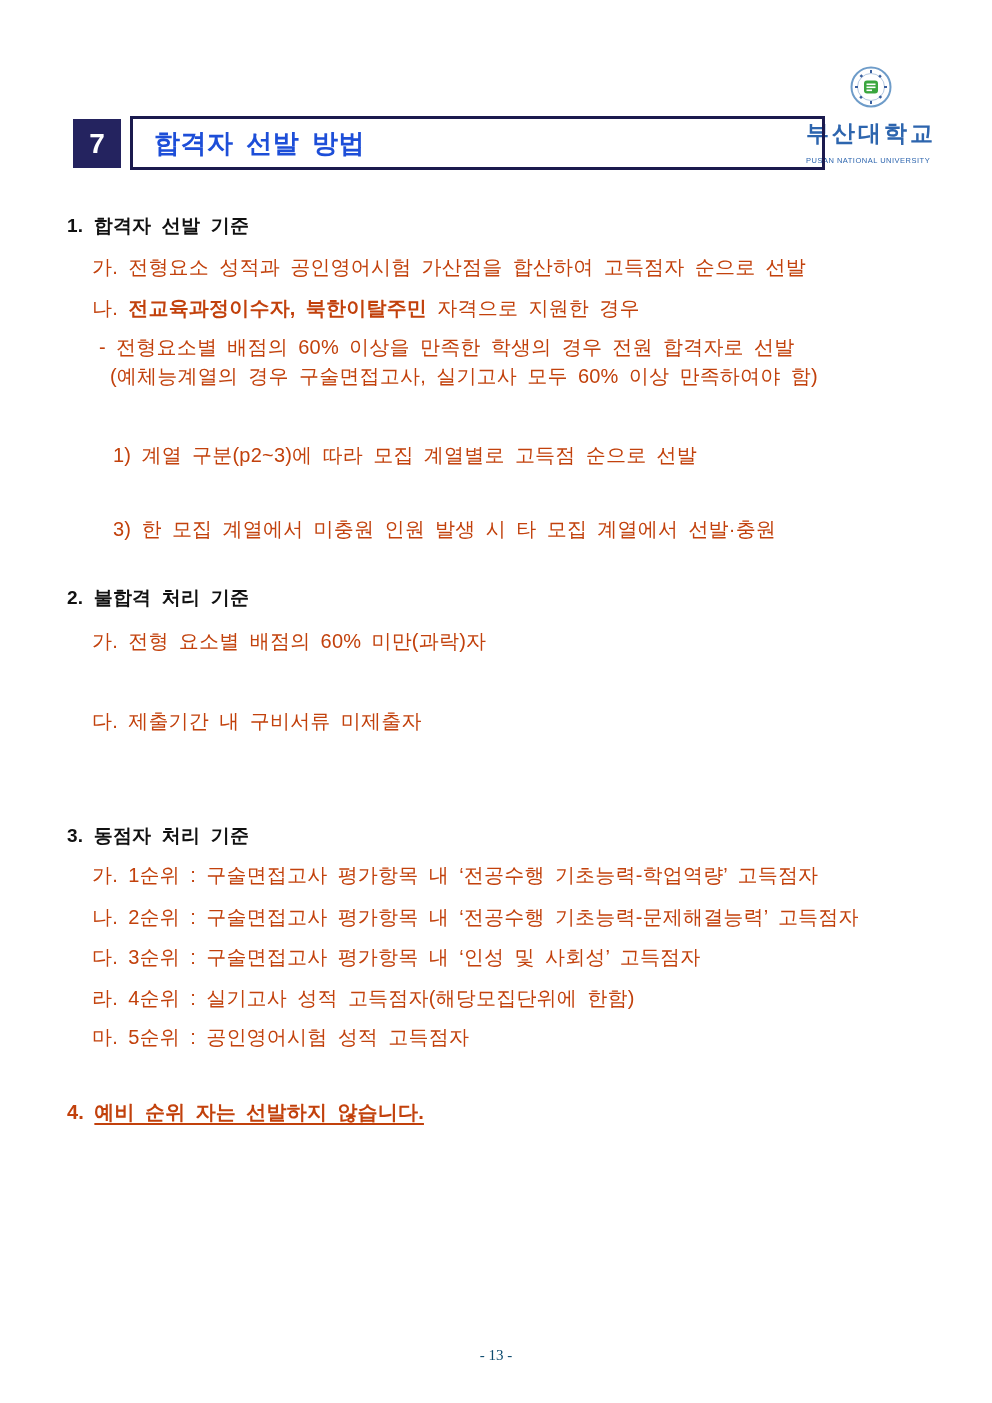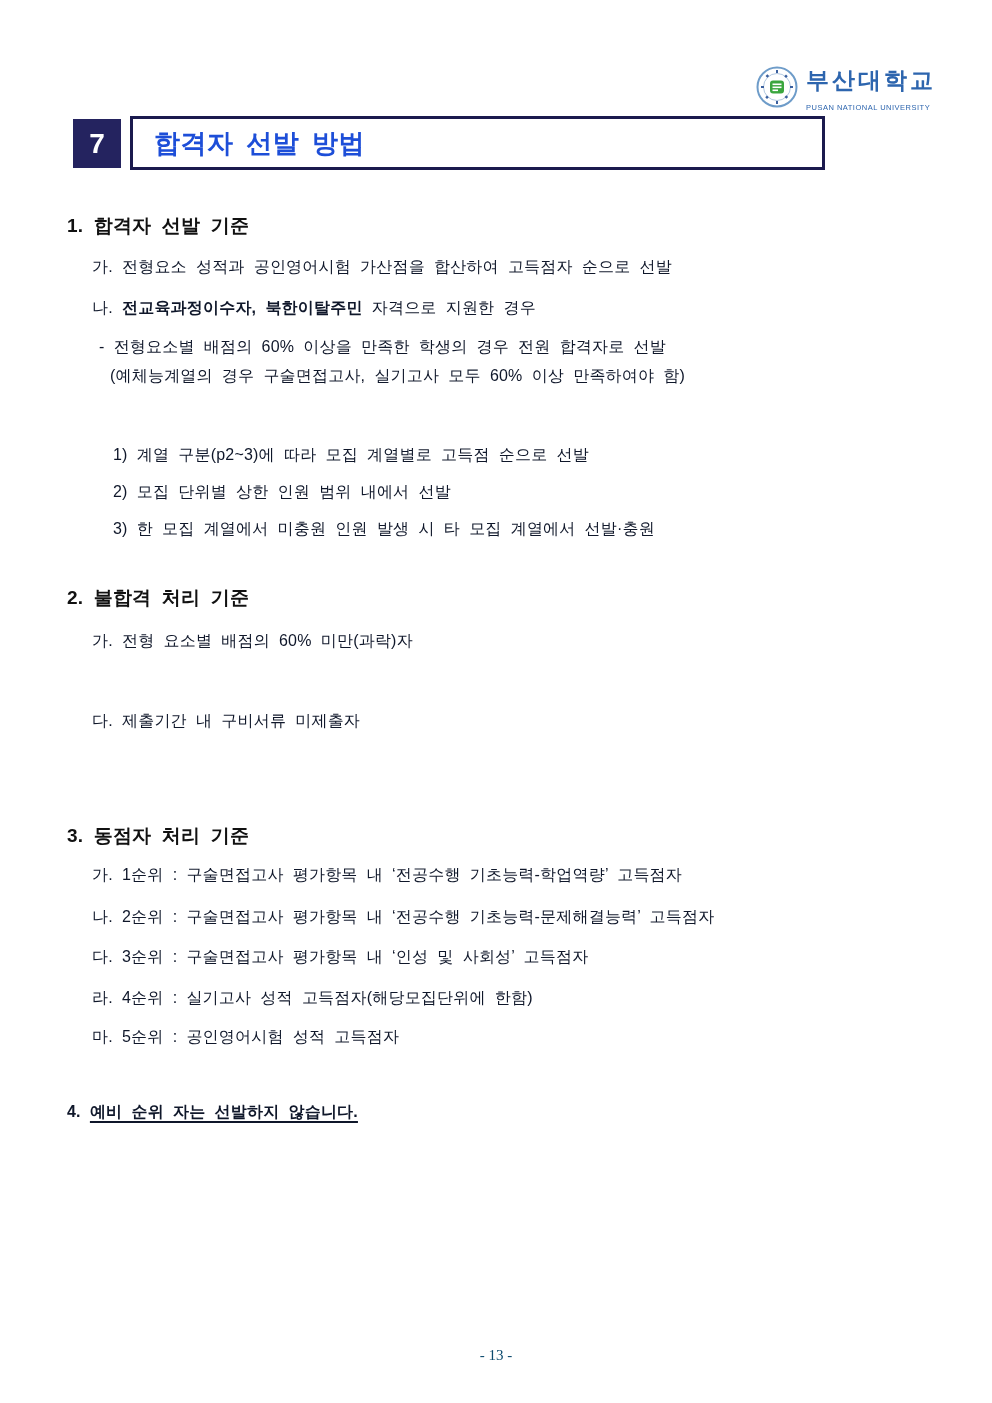--- a/index.html
+++ b/index.html
@@ -14,20 +14,21 @@
   }
 
   
   .logo {
     position: absolute;
     top: 66px;
     right: 56px;
     display: flex;
     align-items: center;
     gap: 8px;
+    flex-direction: column;
   }
   .logo-text { display: flex; flex-direction: column; }
   .logo-ko {
     font-size: 23px;
     font-weight: bold;
     color: #2d65ae;
     letter-spacing: 3px;
     line-height: 26px;
     white-space: nowrap;
   }
@@ -65,23 +66,23 @@
     color: #1d4ed8;
     letter-spacing: 0.5px;
     word-spacing: 5px;
     white-space: nowrap;
   }
 
   
   .line {
     position: absolute;
     white-space: nowrap;
-    font-size: 16px;
+    font-size: 20px;
     line-height: 24px;
-    color: #0f172a;
+    color: #c2410c;
     letter-spacing: 0.2px;
     word-spacing: 4.5px;
   }
   .l-heading {
     font-weight: bold;
     font-size: 19px;
     color: #111111;
     word-spacing: 5px;
   }
   .b { font-weight: bold; }
@@ -145,21 +146,20 @@
 
   <div class="line ind-item" style="top:255px">가. 전형요소 성적과 공인영어시험 가산점을 합산하여 고득점자 순으로 선발</div>
 
   <div class="line ind-item" style="top:296px"><span>나.</span> <span class="b">전교육과정이수자, 북한이탈주민</span><span> 자격으로 지원한 경우</span></div>
 
   <div class="line ind-dash" style="top:335px">- 전형요소별 배점의 60% 이상을 만족한 학생의 경우 전원 합격자로 선발</div>
   <div class="line ind-paren" style="top:364px">(예체능계열의 경우 구술면접고사, 실기고사 모두 60% 이상 만족하여야 함)</div>
 
 
   <div class="line ind-num" style="top:443px">1) 계열 구분(p2~3)에 따라 모집 계열별로 고득점 순으로 선발</div>
-  <div class="line ind-num" style="top:480px">2) 모집 단위별 상한 인원 범위 내에서 선발</div>
   <div class="line ind-num" style="top:517px">3) 한 모집 계열에서 미충원 인원 발생 시 타 모집 계열에서 선발·충원</div>
 
   <div class="line l-heading ind-section" style="top:586px">2. 불합격 처리 기준</div>
   <div class="line ind-item" style="top:629px">가. 전형 요소별 배점의 60% 미만(과락)자</div>
   <div class="line ind-item" style="top:709px">다. 제출기간 내 구비서류 미제출자</div>
 
   <div class="line l-heading ind-section" style="top:824px">3. 동점자 처리 기준</div>
   <div class="line ind-item" style="top:863px">가. 1순위 : 구술면접고사 평가항목 내 ‘전공수행 기초능력-학업역량’ 고득점자</div>
   <div class="line ind-item" style="top:905px">나. 2순위 : 구술면접고사 평가항목 내 ‘전공수행 기초능력-문제해결능력’ 고득점자</div>
   <div class="line ind-item" style="top:945px">다. 3순위 : 구술면접고사 평가항목 내 ‘인성 및 사회성’ 고득점자</div>

